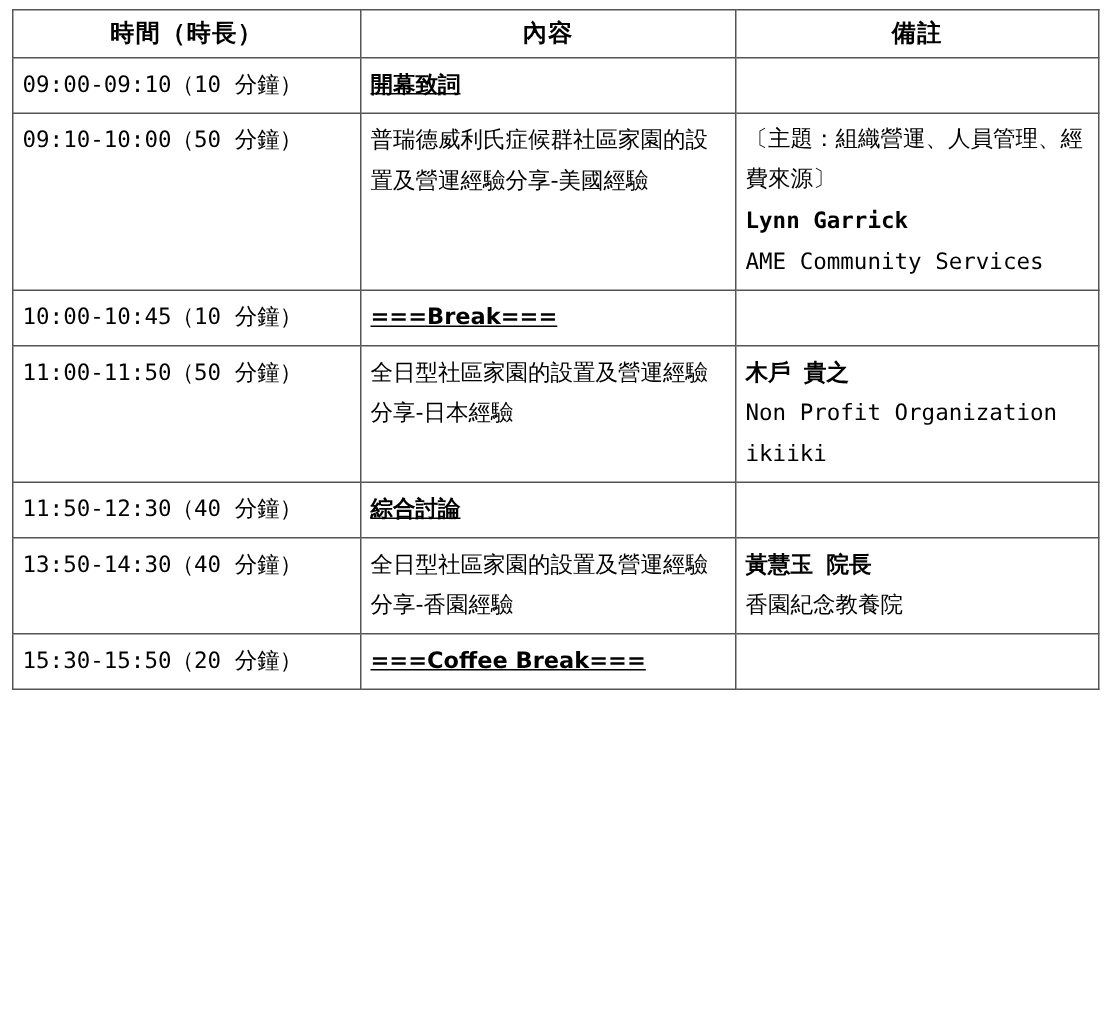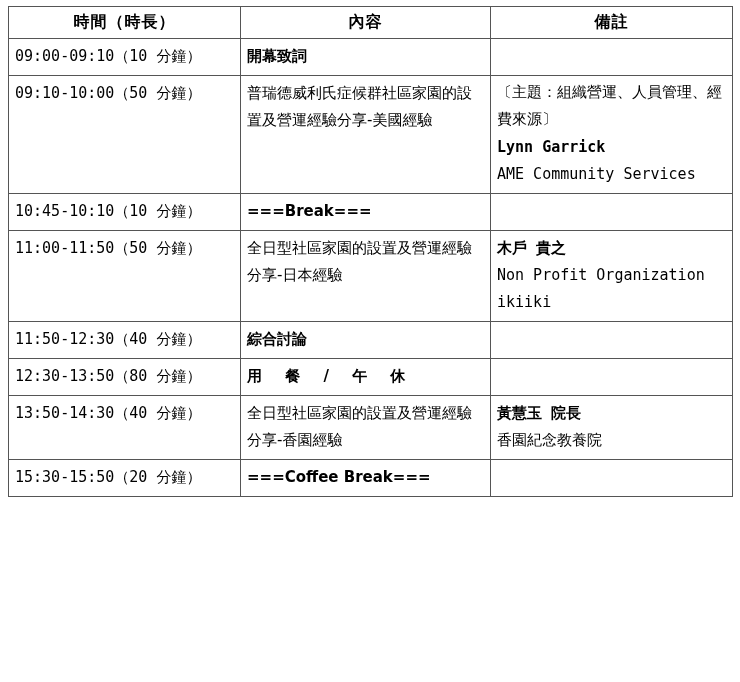--- a/index.html
+++ b/index.html
@@ -47,20 +47,21 @@
     font-family: "DejaVu Sans Mono", "Liberation Mono", monospace;
     font-size: 14.5px;
     white-space: nowrap;
     letter-spacing: 0px;
   }
   td.content {
     font-size: 15px;
   }
   td.content.bold {
     font-weight: bold;
+    text-decoration: underline;
   }
   td.content.spaced {
     font-weight: bold;
     letter-spacing: 9px;
   }
   td.remark {
     font-family: "DejaVu Sans Mono", "Liberation Mono", monospace;
     font-size: 14.5px;
     line-height: 27px;
   }
@@ -103,41 +104,36 @@
         <tr>
           <td class="time">09:10-10:00（50 分鐘）</td>
           <td class="content"><span>普瑞德威利氏症候群社區家園的設置及營運經驗分享-美國經驗</span></td>
           <td class="remark">
             <span class="topicnote">〔主題：組織營運、人員管理、經費來源〕</span>
             <span class="speaker">Lynn Garrick</span>
             <span class="org">AME Community Services</span>
           </td>
         </tr>
         <tr>
-          <td class="time">10:45-10:10（10 分鐘）</td>
+          <td class="time">10:00-10:45（10 分鐘）</td>
           <td class="content bold"><span>===Break===</span></td>
           <td class="remark"></td>
         </tr>
         <tr>
           <td class="time">11:00-11:50（50 分鐘）</td>
           <td class="content"><span>全日型社區家園的設置及營運經驗分享-日本經驗</span></td>
           <td class="remark">
             <span class="speaker">木戶 貴之</span>
             <span class="org">Non Profit Organization</span>
             <span class="org">ikiiki</span>
           </td>
         </tr>
         <tr>
           <td class="time">11:50-12:30（40 分鐘）</td>
           <td class="content bold"><span>綜合討論</span></td>
-          <td class="remark"></td>
-        </tr>
-        <tr>
-          <td class="time">12:30-13:50（80 分鐘）</td>
-          <td class="content spaced"><span>用 餐 / 午 休</span></td>
           <td class="remark"></td>
         </tr>
         <tr>
           <td class="time">13:50-14:30（40 分鐘）</td>
           <td class="content"><span>全日型社區家園的設置及營運經驗分享-香園經驗</span></td>
           <td class="remark">
             <span class="speaker">黃慧玉 院長</span>
             <span class="org">香園紀念教養院</span>
           </td>
         </tr>

